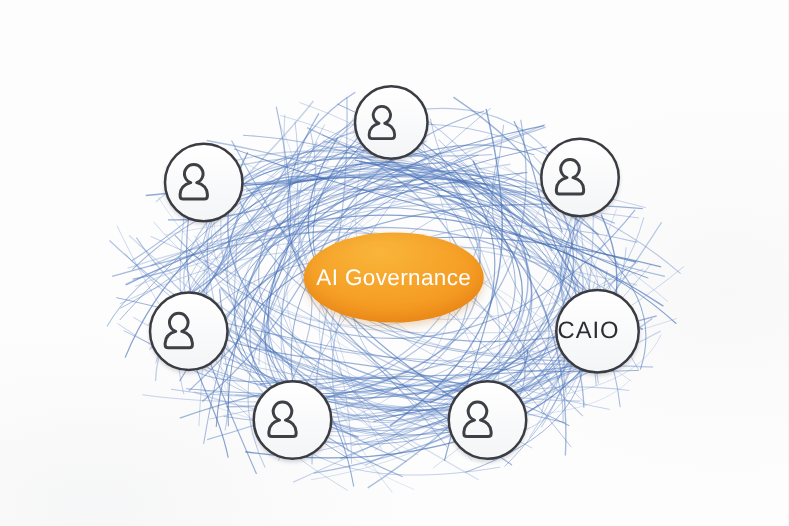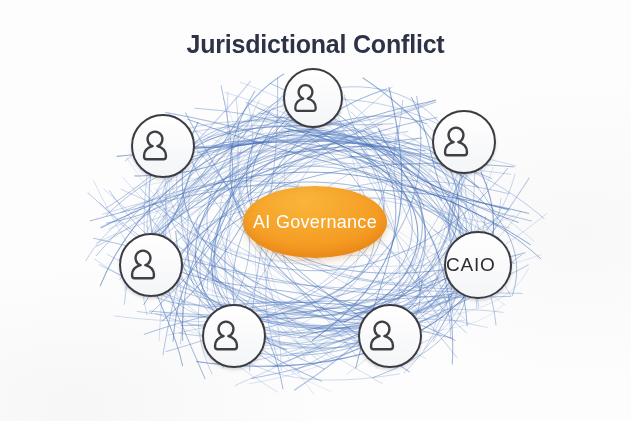--- a/index.html
+++ b/index.html
@@ -266,21 +266,20 @@
       <path d="M245.5,102.1 C439.6,187.3 405.3,323.3 208.5,335.7" fill="none" stroke="#4a73b8" stroke-opacity="0.45" stroke-width="0.95"></path>
       <path d="M357.6,357.8 C288.8,267.2 252.4,248.0 120.6,189.1" fill="none" stroke="#4a73b8" stroke-opacity="0.36" stroke-width="0.84"></path>
       <path d="M281.3,371.1 C280.1,246.9 219.9,205.1 227.9,91.7" fill="none" stroke="#7b9ad2" stroke-opacity="0.48" stroke-width="0.73"></path>
       <path d="M326.6,113.6 C454.3,215.7 356.3,297.2 165.7,351.7" fill="none" stroke="#5f86c6" stroke-opacity="0.49" stroke-width="0.94"></path>
       <path d="M438.3,150.0 C393.5,287.0 217.8,305.4 126.3,157.0" fill="none" stroke="#7b9ad2" stroke-opacity="0.34" stroke-width="0.70"></path>
       <path d="M508.1,167.9 C396.1,308.3 235.9,294.9 139.9,188.1" fill="none" stroke="#4a73b8" stroke-opacity="0.51" stroke-width="0.88"></path>
       <path d="M195.5,130.5 C341.2,200.9 382.5,238.9 394.5,356.0" fill="none" stroke="#7b9ad2" stroke-opacity="0.36" stroke-width="0.69"></path>
       <path d="M409.6,372.1 C267.4,272.7 185.7,205.6 255.1,90.7" fill="none" stroke="#3c68b0" stroke-opacity="0.46" stroke-width="1.04"></path>
     </svg>
 
-  <h1 class="title">Jurisdictional Conflict</h1>
 
   <div class="center-ellipse">
     <span>AI Governance</span>
   </div>
 
   <div class="node n-top">
     <svg viewBox="0 0 24 24" fill="none" stroke="#3f3f46" stroke-width="1.3" stroke-linejoin="round" class="person-glyph">
       <path d="M13.3 11.5 A4.05 4.05 0 1 0 10.7 11.5 C 8.1 12.15 6.2 14 6.05 16.6 L 6.05 17.3 Q 6.05 18.65 7.4 18.65 L 16.6 18.65 Q 17.95 18.65 17.95 17.3 L 17.95 16.6 C 17.8 14 15.9 12.15 13.3 11.5 Z"></path>
     </svg>
   </div>

